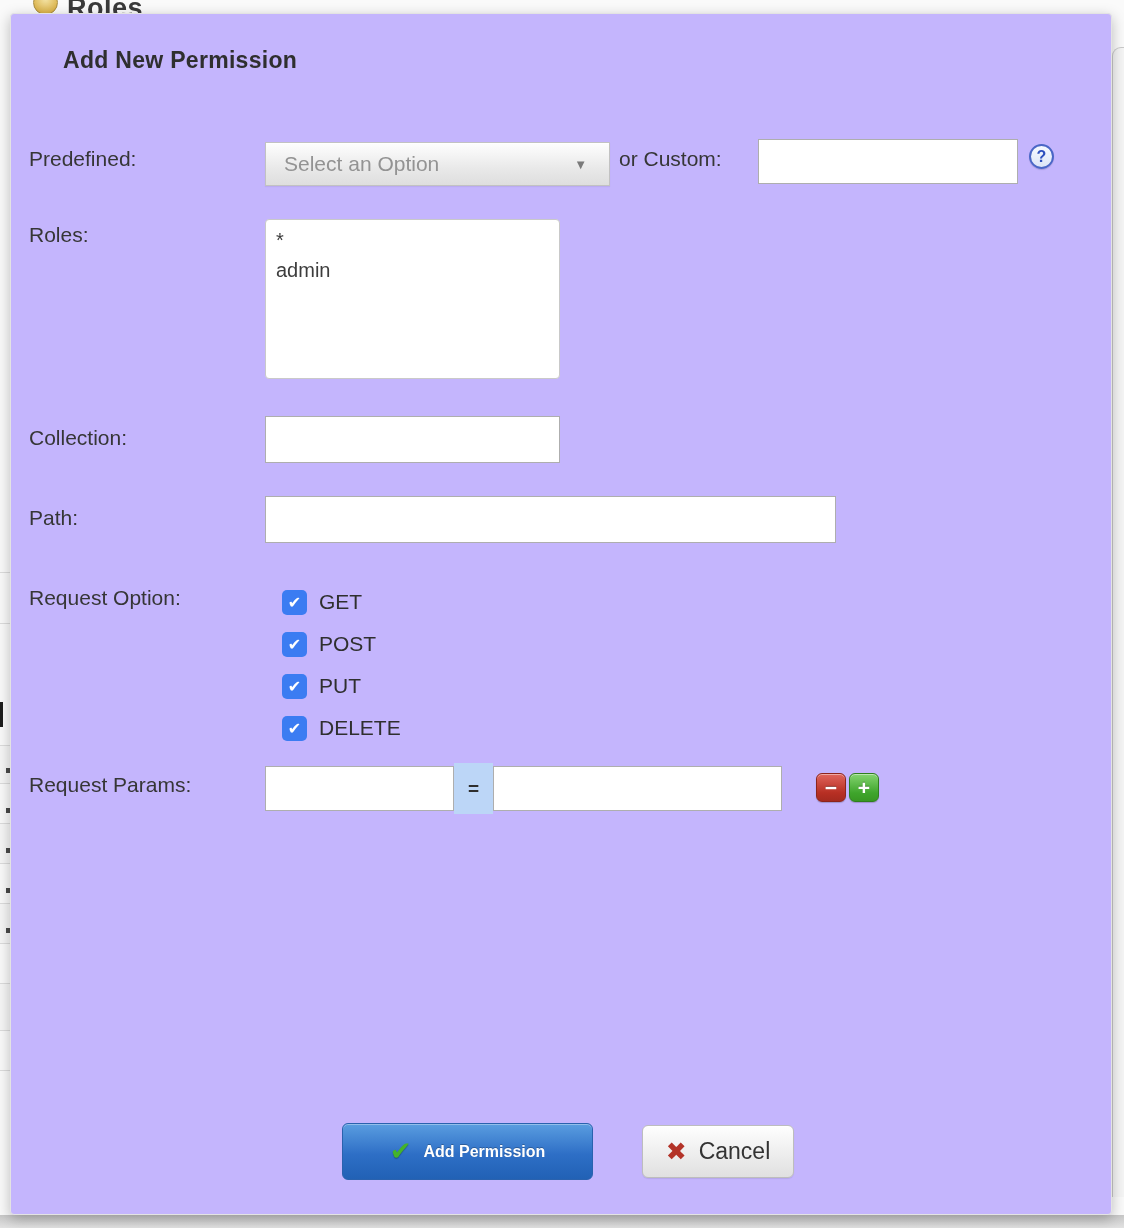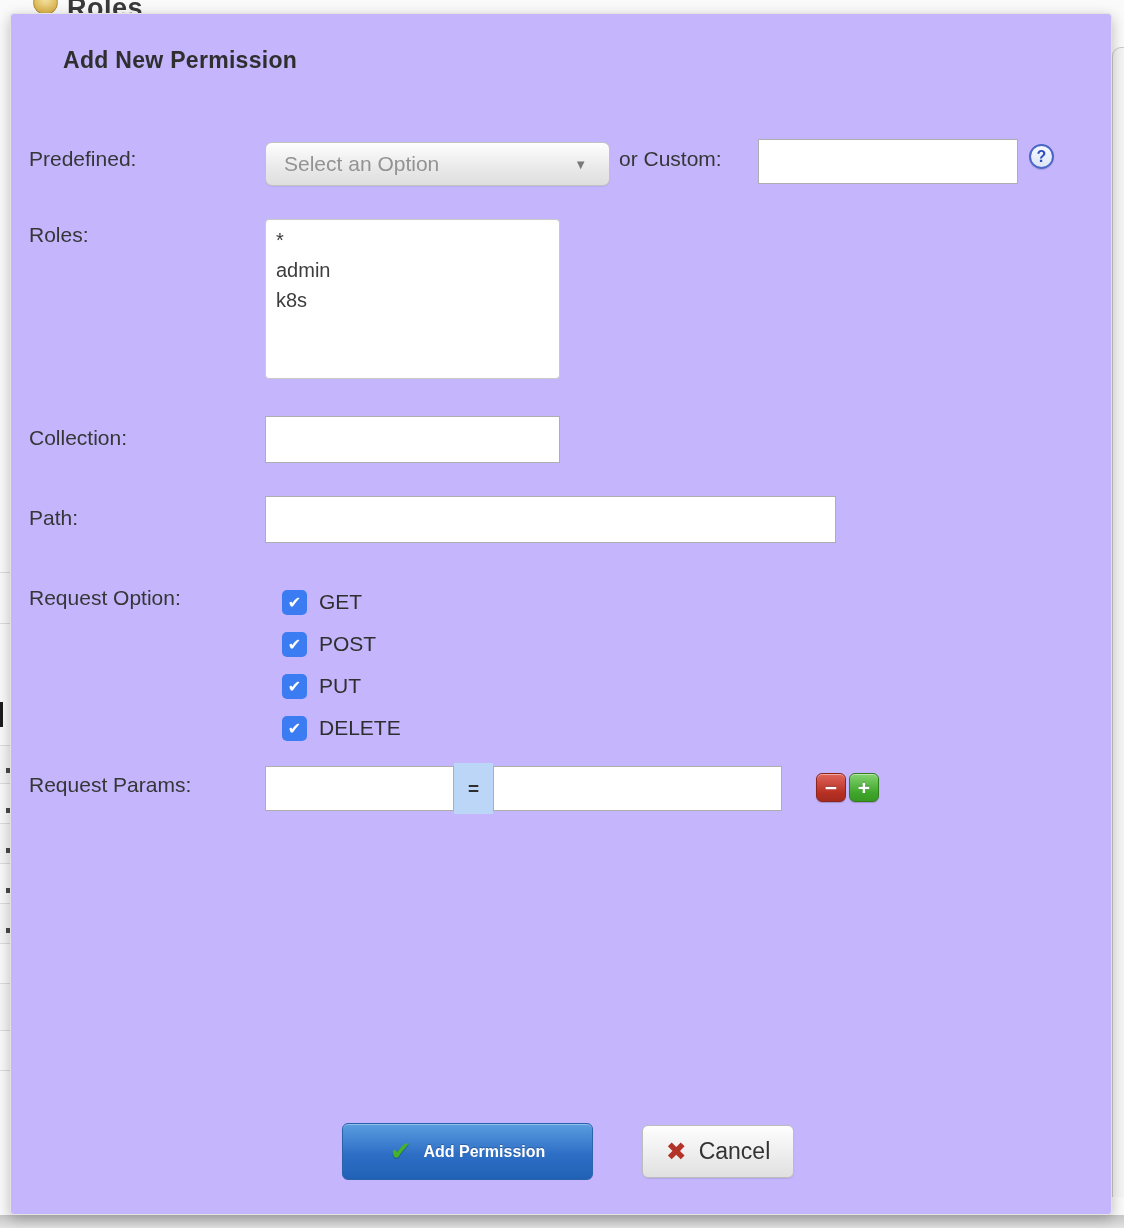--- a/index.html
+++ b/index.html
@@ -50,21 +50,21 @@
   }
 
   .lbl {
     position:absolute; left:18px; width:230px; text-align:left;
     font-size:21px; color:#363636;
   }
 
   
   .select-box {
     position:absolute; left:254px; top:128px; width:345px; height:44px;
-    border:1px solid #c2c2c2; border-radius:7px;
+    border:1px solid #c2c2c2; border-radius:0;
     background:linear-gradient(#fefefe, #e9e9e9 60%, #dedede);
     box-shadow:inset 0 1px 0 #ffffff, 0 1px 1px rgba(0,0,0,0.05);
     cursor:pointer;
   }
   .select-box .select-text {
     position:absolute; left:18px; top:0; line-height:42px;
     font-size:21px; color:#939393;
   }
   .select-box .select-arrow {
     position:absolute; right:22px; top:0; line-height:44px;
@@ -188,21 +188,20 @@
     <span class="select-arrow">▼</span>
   </div>
   <div class="or-custom">or Custom:</div>
   <input class="txt-input custom-input" type="text" value="" style="">
   <div class="help-icon">?</div>
 
   <div class="lbl" style="top:209px">Roles:</div>
   <div class="listbox">
     <div class="opt">*</div>
     <div class="opt">admin</div>
-    <div class="opt">k8s</div>
   </div>
 
   <div class="lbl" style="top:412px">Collection:</div>
   <input class="txt-input collection-input" type="text" value="" style="">
 
   <div class="lbl" style="top:492px">Path:</div>
   <input class="txt-input path-input" type="text" value="" style="">
 
   <div class="lbl" style="top:572px">Request Option:</div>
   <div class="method-row" style="top:567px">

